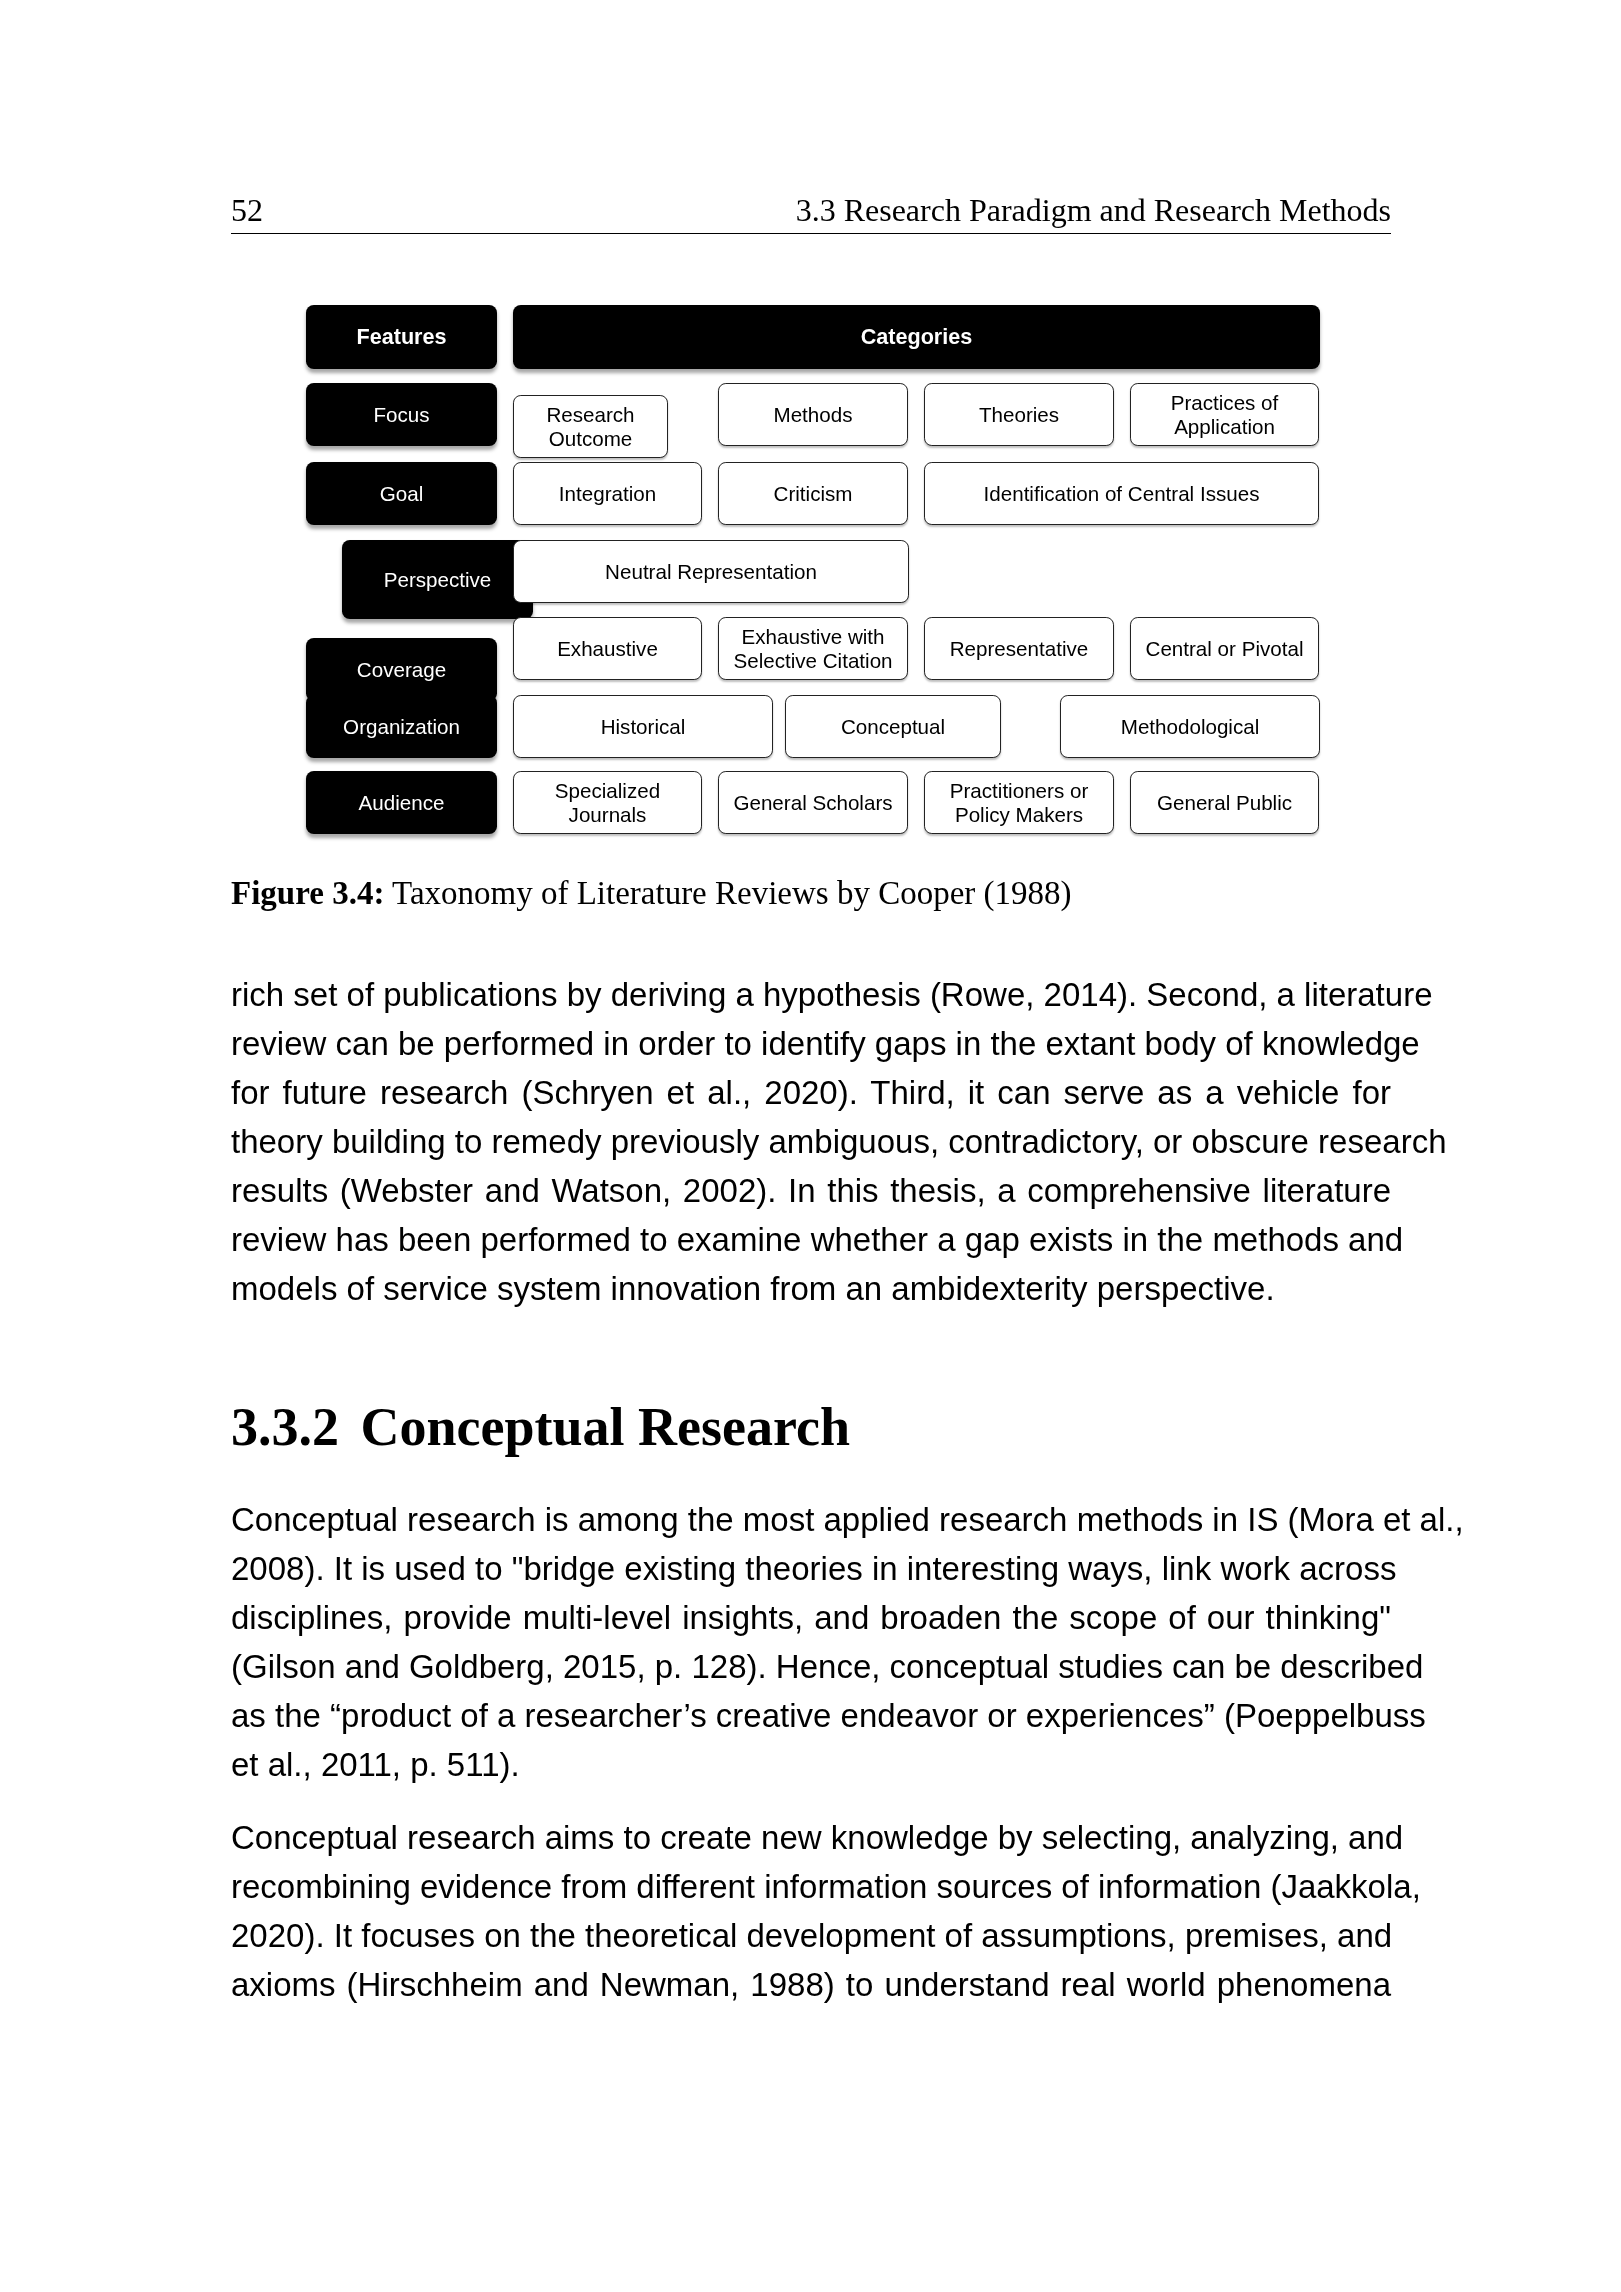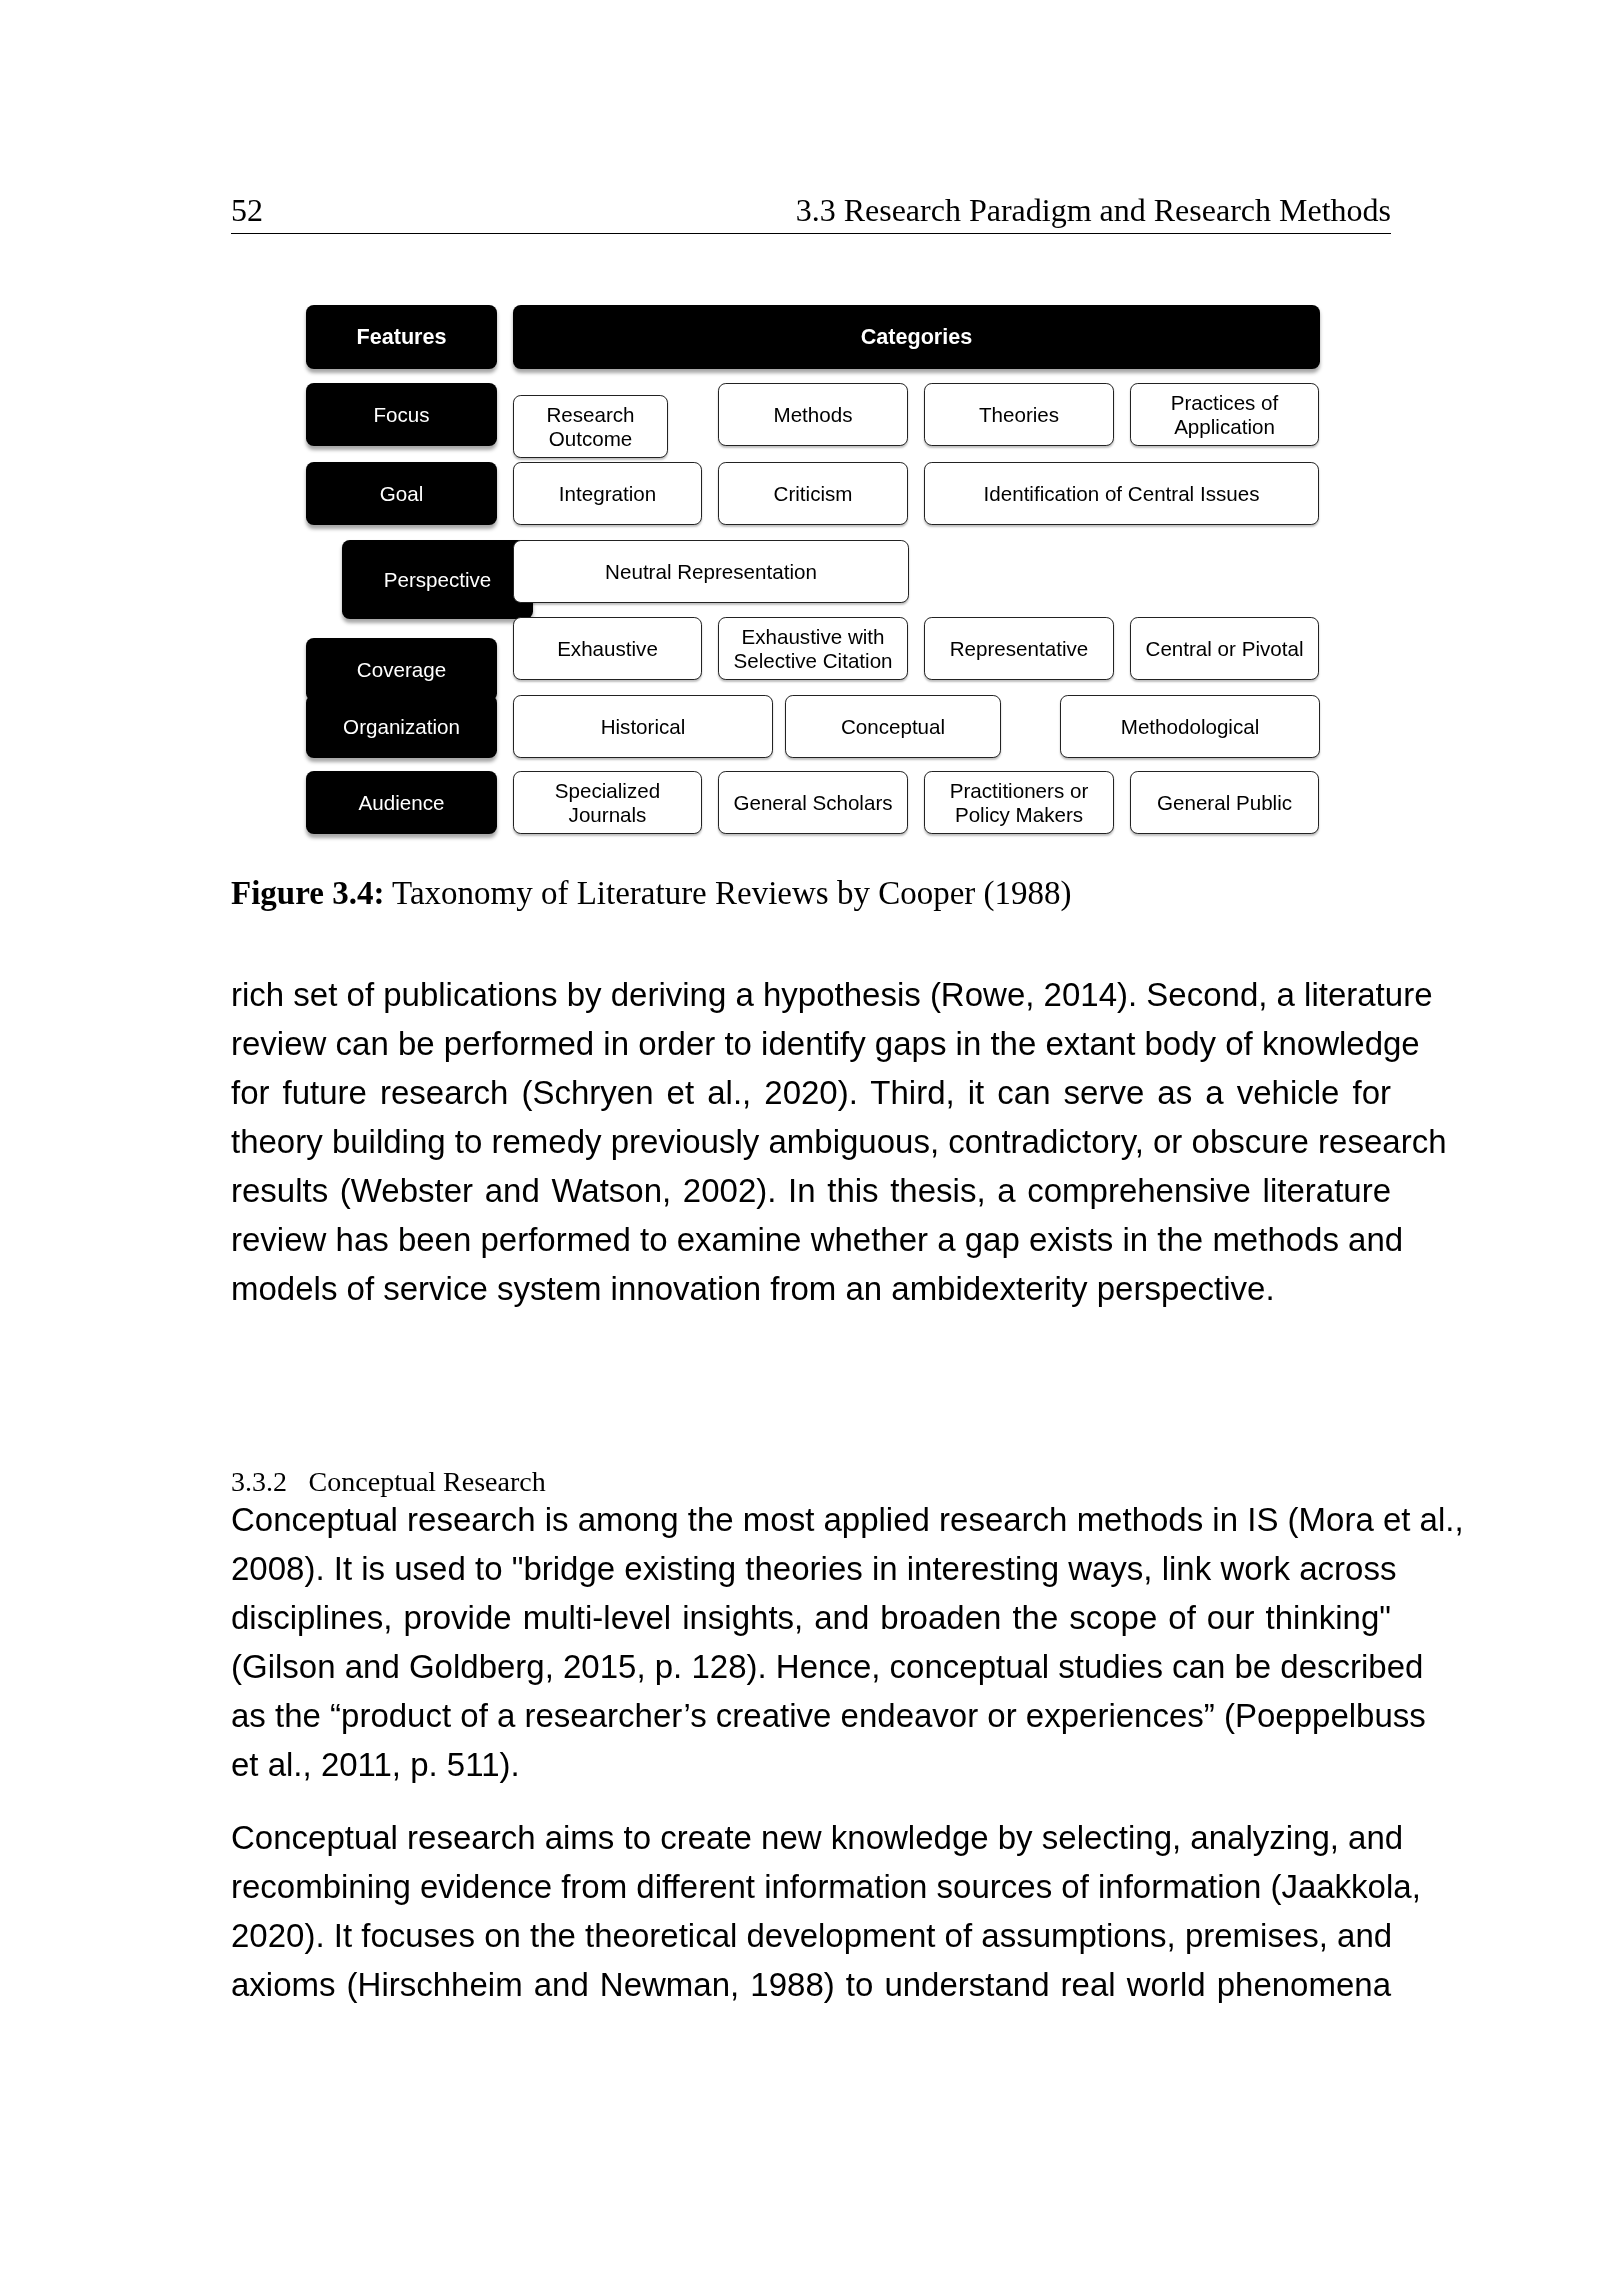--- a/index.html
+++ b/index.html
@@ -17,21 +17,21 @@
   .dark.hdr { font-weight:bold; font-size:21.6px; }
   .light { background:#fff; color:#000; border:1.5px solid #222; border-radius:7.8px; box-shadow:0 2px 2px rgba(0,0,0,0.25); }
 
   .caption { position:absolute; left:231px; top:875px; font-family:"Liberation Serif", serif; font-size:33px; white-space:nowrap; }
   .caption b { font-weight:bold; }
 
   .para { position:absolute; left:231px; width:1160px; font-family:Liberation Sans, sans-serif; font-size:33px;
           line-height:49px; text-align:justify; }
   .para .ln { display:block; height:49px; white-space:nowrap; text-align:justify; text-align-last:justify; }
   .para .ln.last { text-align-last:left; }
-  .h3 { position:absolute; left:231px; top:1466px; font-family:"Liberation Serif", serif; font-weight:normal; font-size:28px; white-space:nowrap; }
+  .h3 { position:absolute; left:231px; top:1396px; font-family:"Liberation Serif", serif; font-weight:bold; font-size:54px; white-space:nowrap; }
   .h3 .num { margin-right:21.6px; }
 </style>
 </head>
 <body>
 
 <div class="header">
   <span class="pno">52</span>
   <span class="run">3.3 Research Paradigm and Research Methods</span>
 </div>
 

